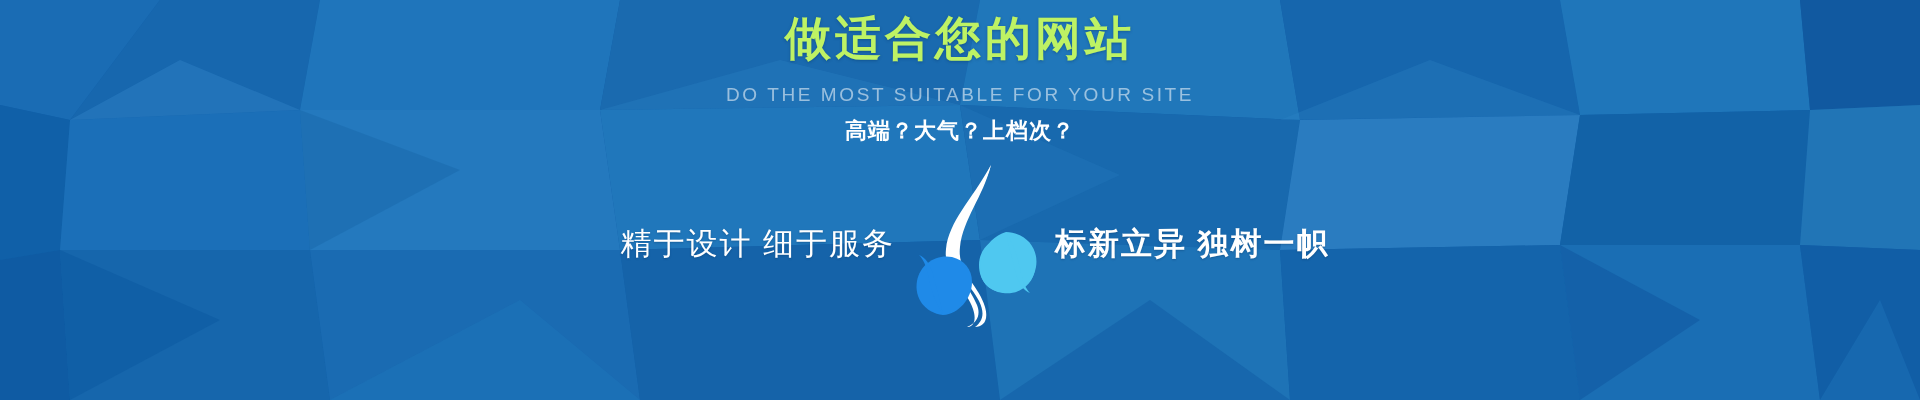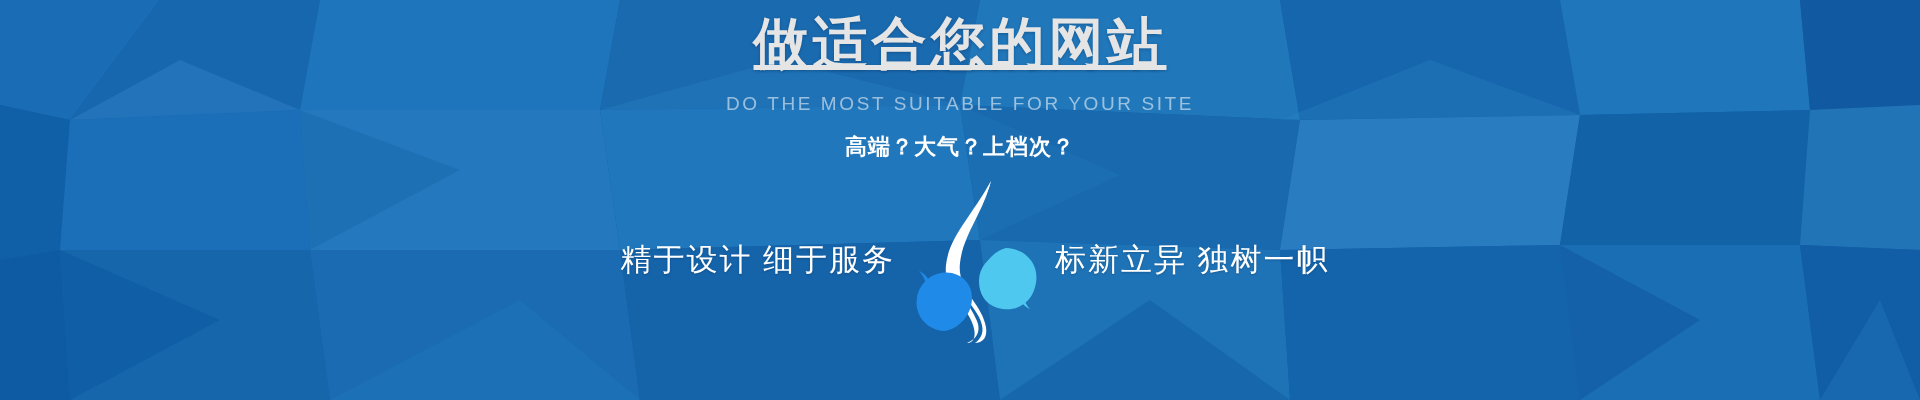--- a/index.html
+++ b/index.html
@@ -12,39 +12,38 @@
     position:relative;width:1920px;height:400px;overflow:hidden;
     background:#1462aa;
   }
   #poly-bg{position:absolute;inset:0;width:1920px;height:400px;display:block;}
   #content{
     position:absolute;inset:0;
     display:flex;flex-direction:column;align-items:center;
     padding-top:14px;box-sizing:border-box;
   }
   .headline{
-    color:#e5e5e5;
-    font-size:55px;
+    color:#bef264;
+    font-size:46px;
     font-weight:bold;
     letter-spacing:4px;
     line-height:1.08;
     text-shadow:0 1px 3px rgba(0,40,80,.35);
     white-space:nowrap;
-    text-decoration:underline;
   }
   .subline-en{
     margin-top:20px;
     color:rgba(255,255,255,.55);
     font-size:19px;
     letter-spacing:2.6px;
     font-weight:400;
     white-space:nowrap;
   }
   .slogan{
-    margin-top:16px;
+    margin-top:9px;
     text-align:center;
     color:#ffffff;
     font-size:22px;
     font-weight:bold;
     line-height:1.45;
     letter-spacing:1px;
     white-space:nowrap;
   }
   .slogan div{white-space:nowrap;}
   .bottom-row{
@@ -55,21 +54,21 @@
   }
   .tagline{
     color:#ffffff;
     font-size:31px;
     font-weight:400;
     letter-spacing:2px;
     white-space:nowrap;
     text-shadow:0 1px 2px rgba(0,40,80,.3);
   }
   .tagline.left{text-align:right;width:330px;}
-  .tagline.right{text-align:left;width:330px;}
+  .tagline.right{text-align:left;width:330px;font-weight:bold;}
   .logo-wrap{
     width:140px;height:150px;
     position:relative;
     margin:0 10px;
     flex:none;
   }
   #logo-svg{position:absolute;left:0;top:-12px;}
 </style>
 </head>
 <body>

